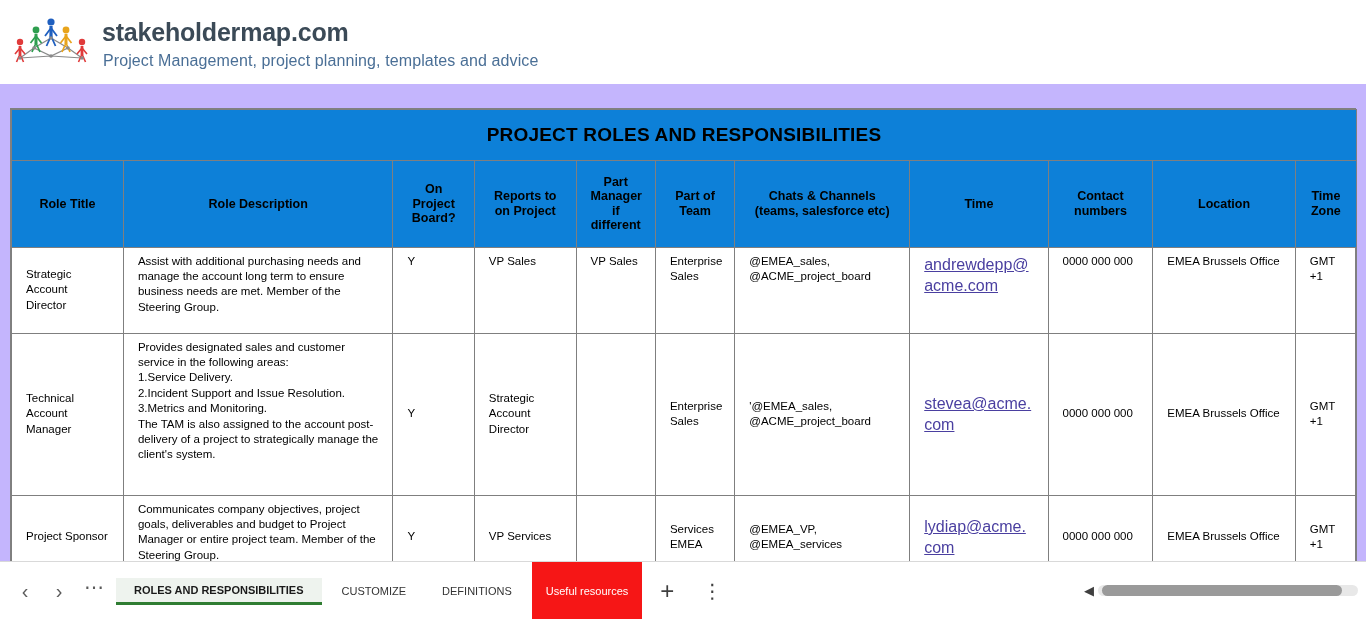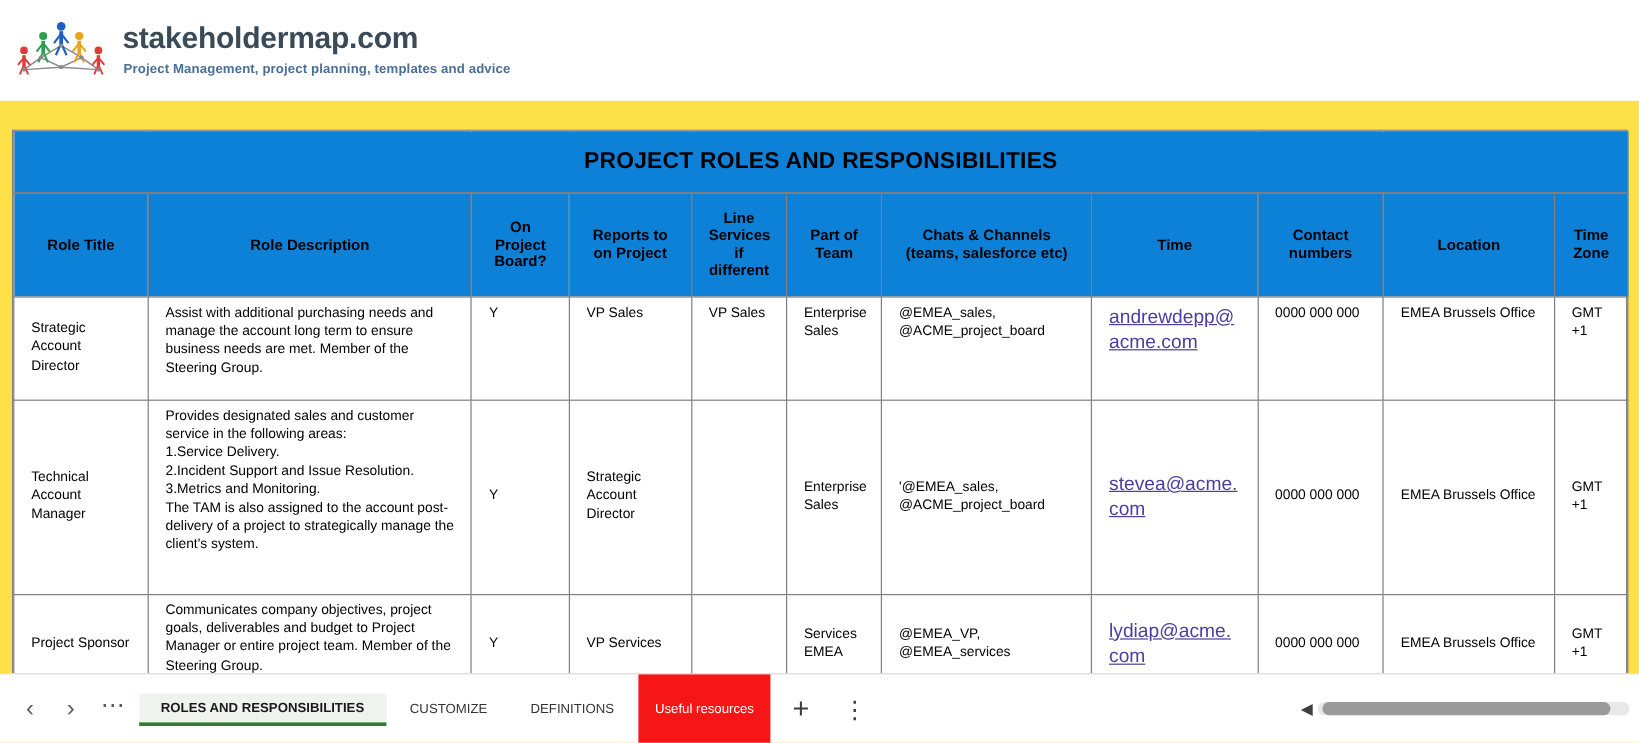--- a/index.html
+++ b/index.html
@@ -3,38 +3,38 @@
 <meta charset="utf-8">
 <style>
   * { box-sizing: border-box; }
   html, body {
     margin: 0; padding: 0;
     width: 1366px; height: 619px;
     background: #ffffff;
     font-family: "Liberation Sans", sans-serif;
     overflow: hidden;
   }
-  .page { position: relative; width: 1366px; height: 619px; background:#fde047; }
+  .page { position: relative; width: 1366px; height: 619px; background:#c4b5fd; }
 
   
   .header {
     position: absolute; left: 0; top: 0; width: 1366px; height: 84px;
     background: #fff;
   }
   .logo-mark {
     position: absolute; left: 10px; top: 12px; width: 82px; height: 56px;
   }
   .brand-title {
     position: absolute; left: 102px; top: 18px;
     font-size: 25px; font-weight: 700; color: #3b4a57;
     letter-spacing: -0.2px;
   }
   .brand-sub {
     position: absolute; left: 103px; top: 52px;
-    font-size: 11px; font-weight: 700; color: #4a6f96;
+    font-size: 16px; font-weight: 400; color: #4a6f96;
     letter-spacing: 0.1px;
   }
 
   
   .sheet {
     position: absolute; left: 10px; top: 108px;
     width: 1346px;
     border: 1px solid #808080;
     border-collapse: collapse;
     background: #fff;
@@ -184,21 +184,21 @@
       <tbody>
           <tr>
         <td class="title-cell" colspan="11">PROJECT ROLES AND RESPONSIBILITIES</td>
       </tr>
 
       <tr>
         <th class="hdr">Role Title</th>
         <th class="hdr">Role Description</th>
         <th class="hdr">On Project Board?</th>
         <th class="hdr">Reports to on Project</th>
-        <th class="hdr">Line Services if different</th>
+        <th class="hdr">Part Manager if different</th>
         <th class="hdr">Part of Team</th>
         <th class="hdr">Chats &amp; Channels (teams, salesforce etc)</th>
         <th class="hdr">Time</th>
         <th class="hdr">Contact numbers</th>
         <th class="hdr">Location</th>
         <th class="hdr">Time Zone</th>
       </tr>
 
       <tr style="height:86px">
         <td class="cell">Strategic Account Director</td>

